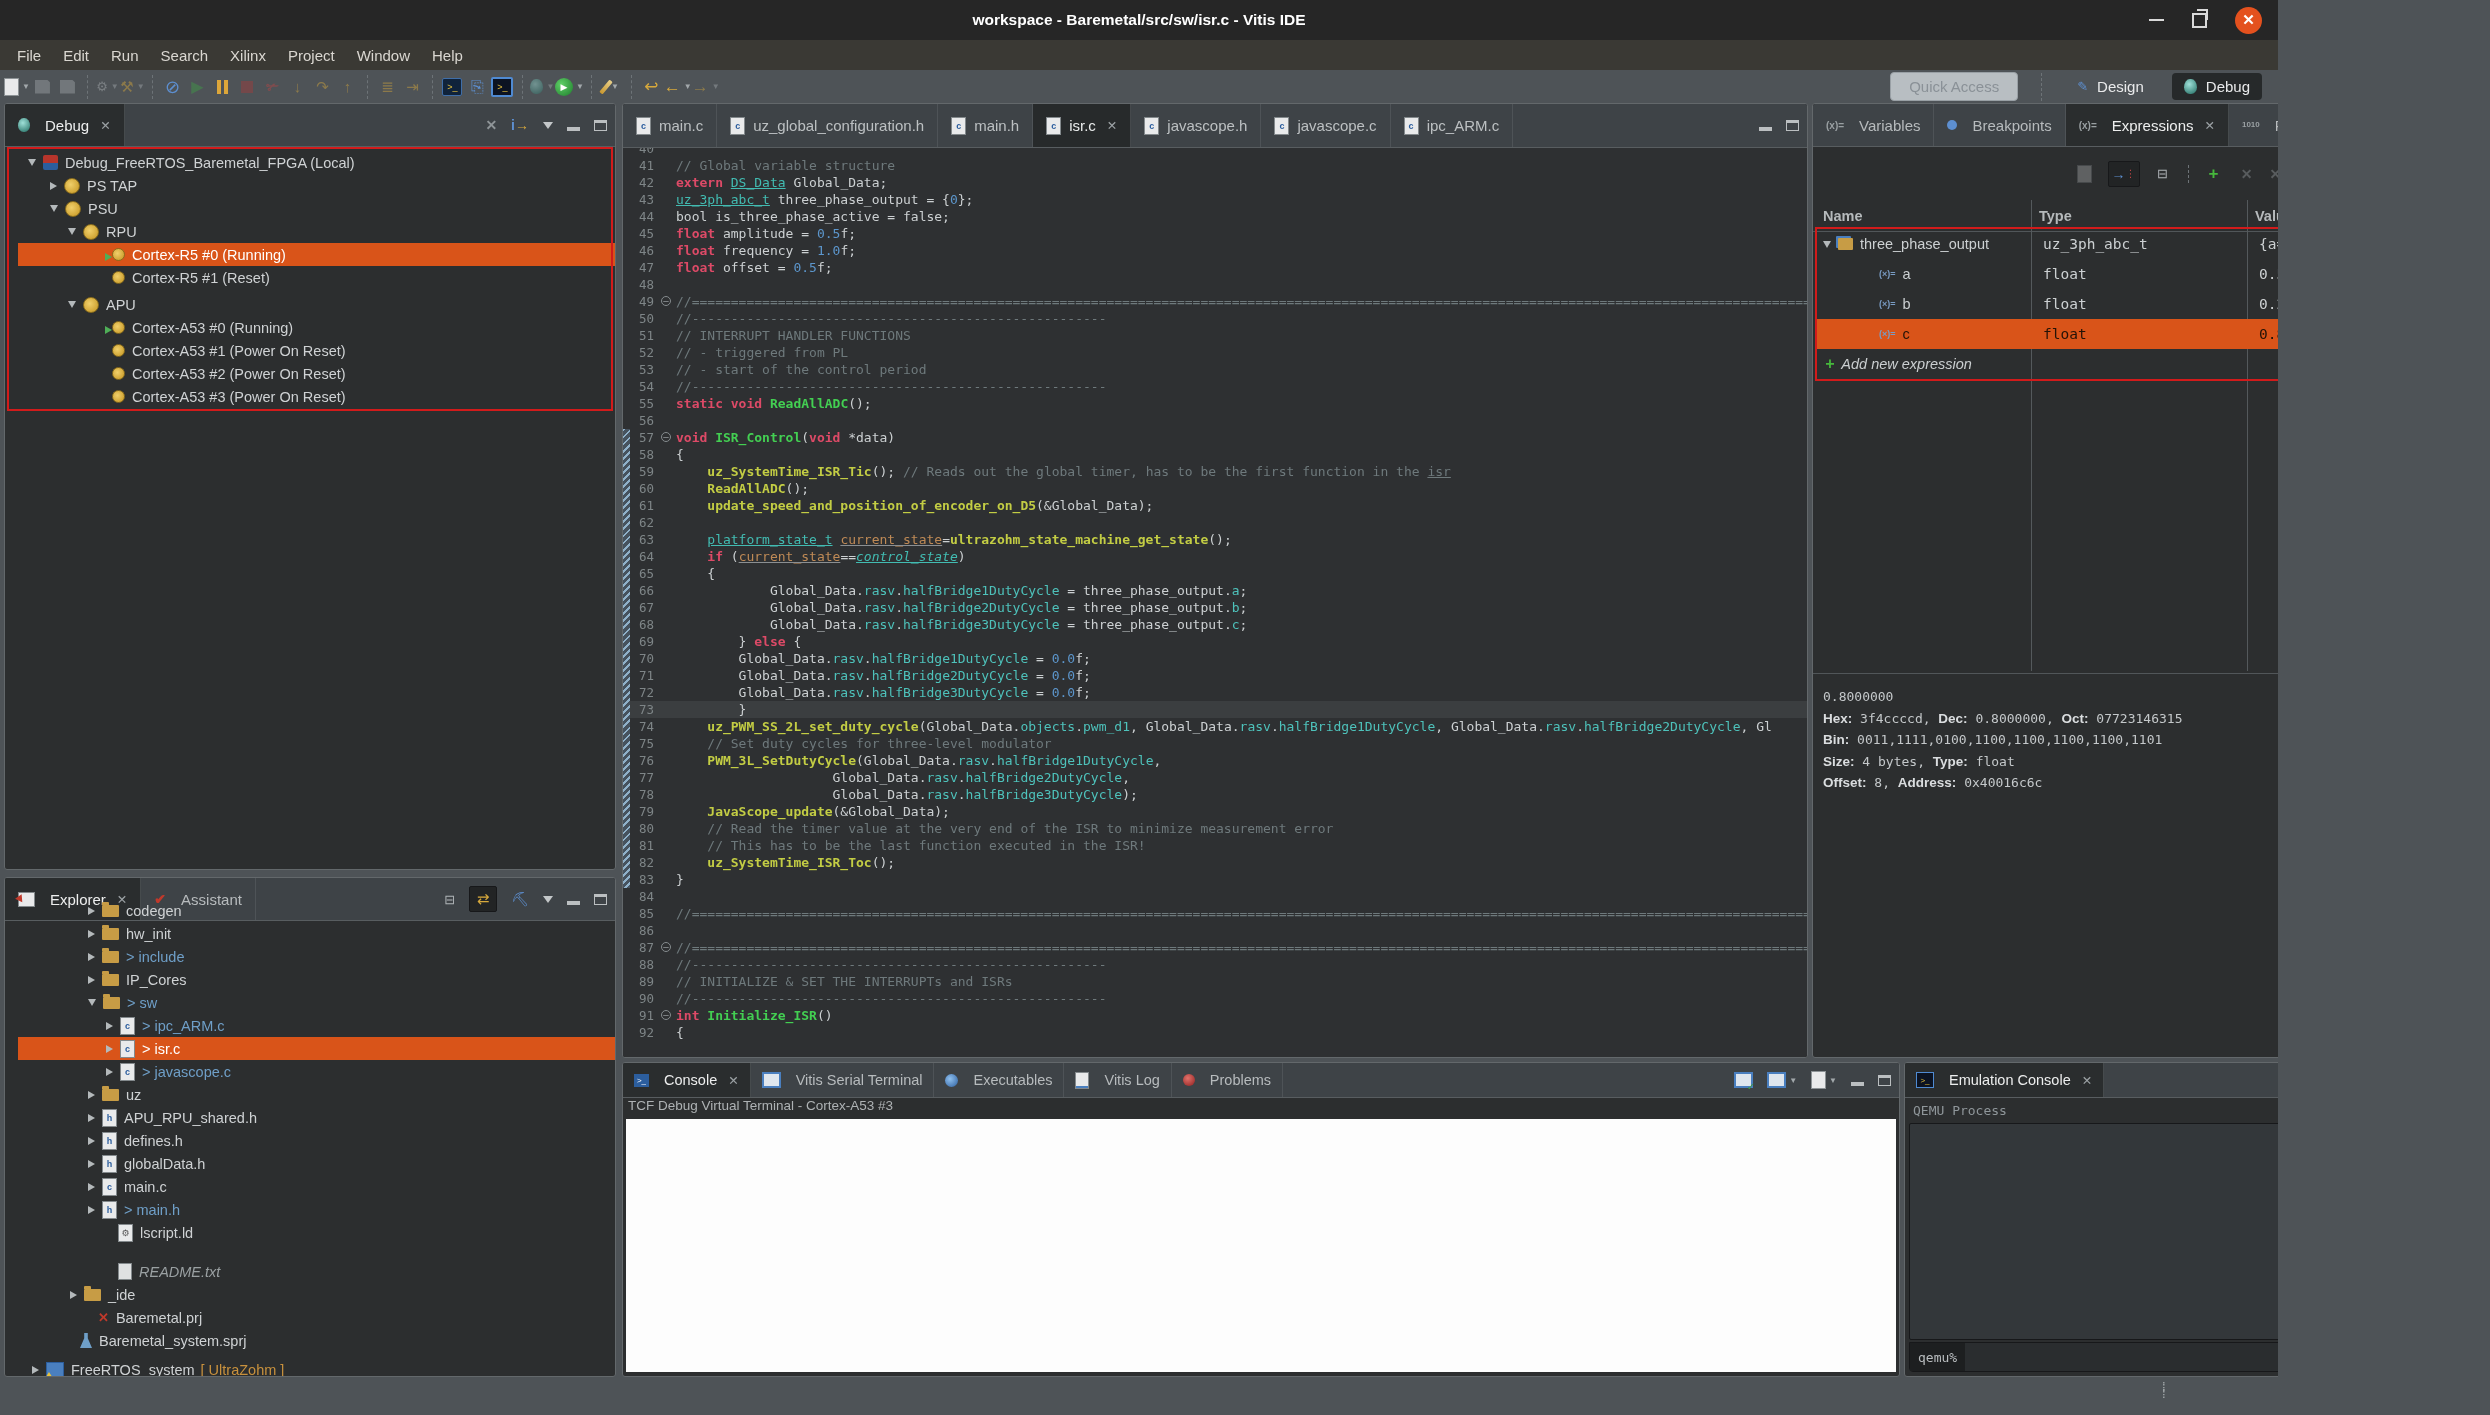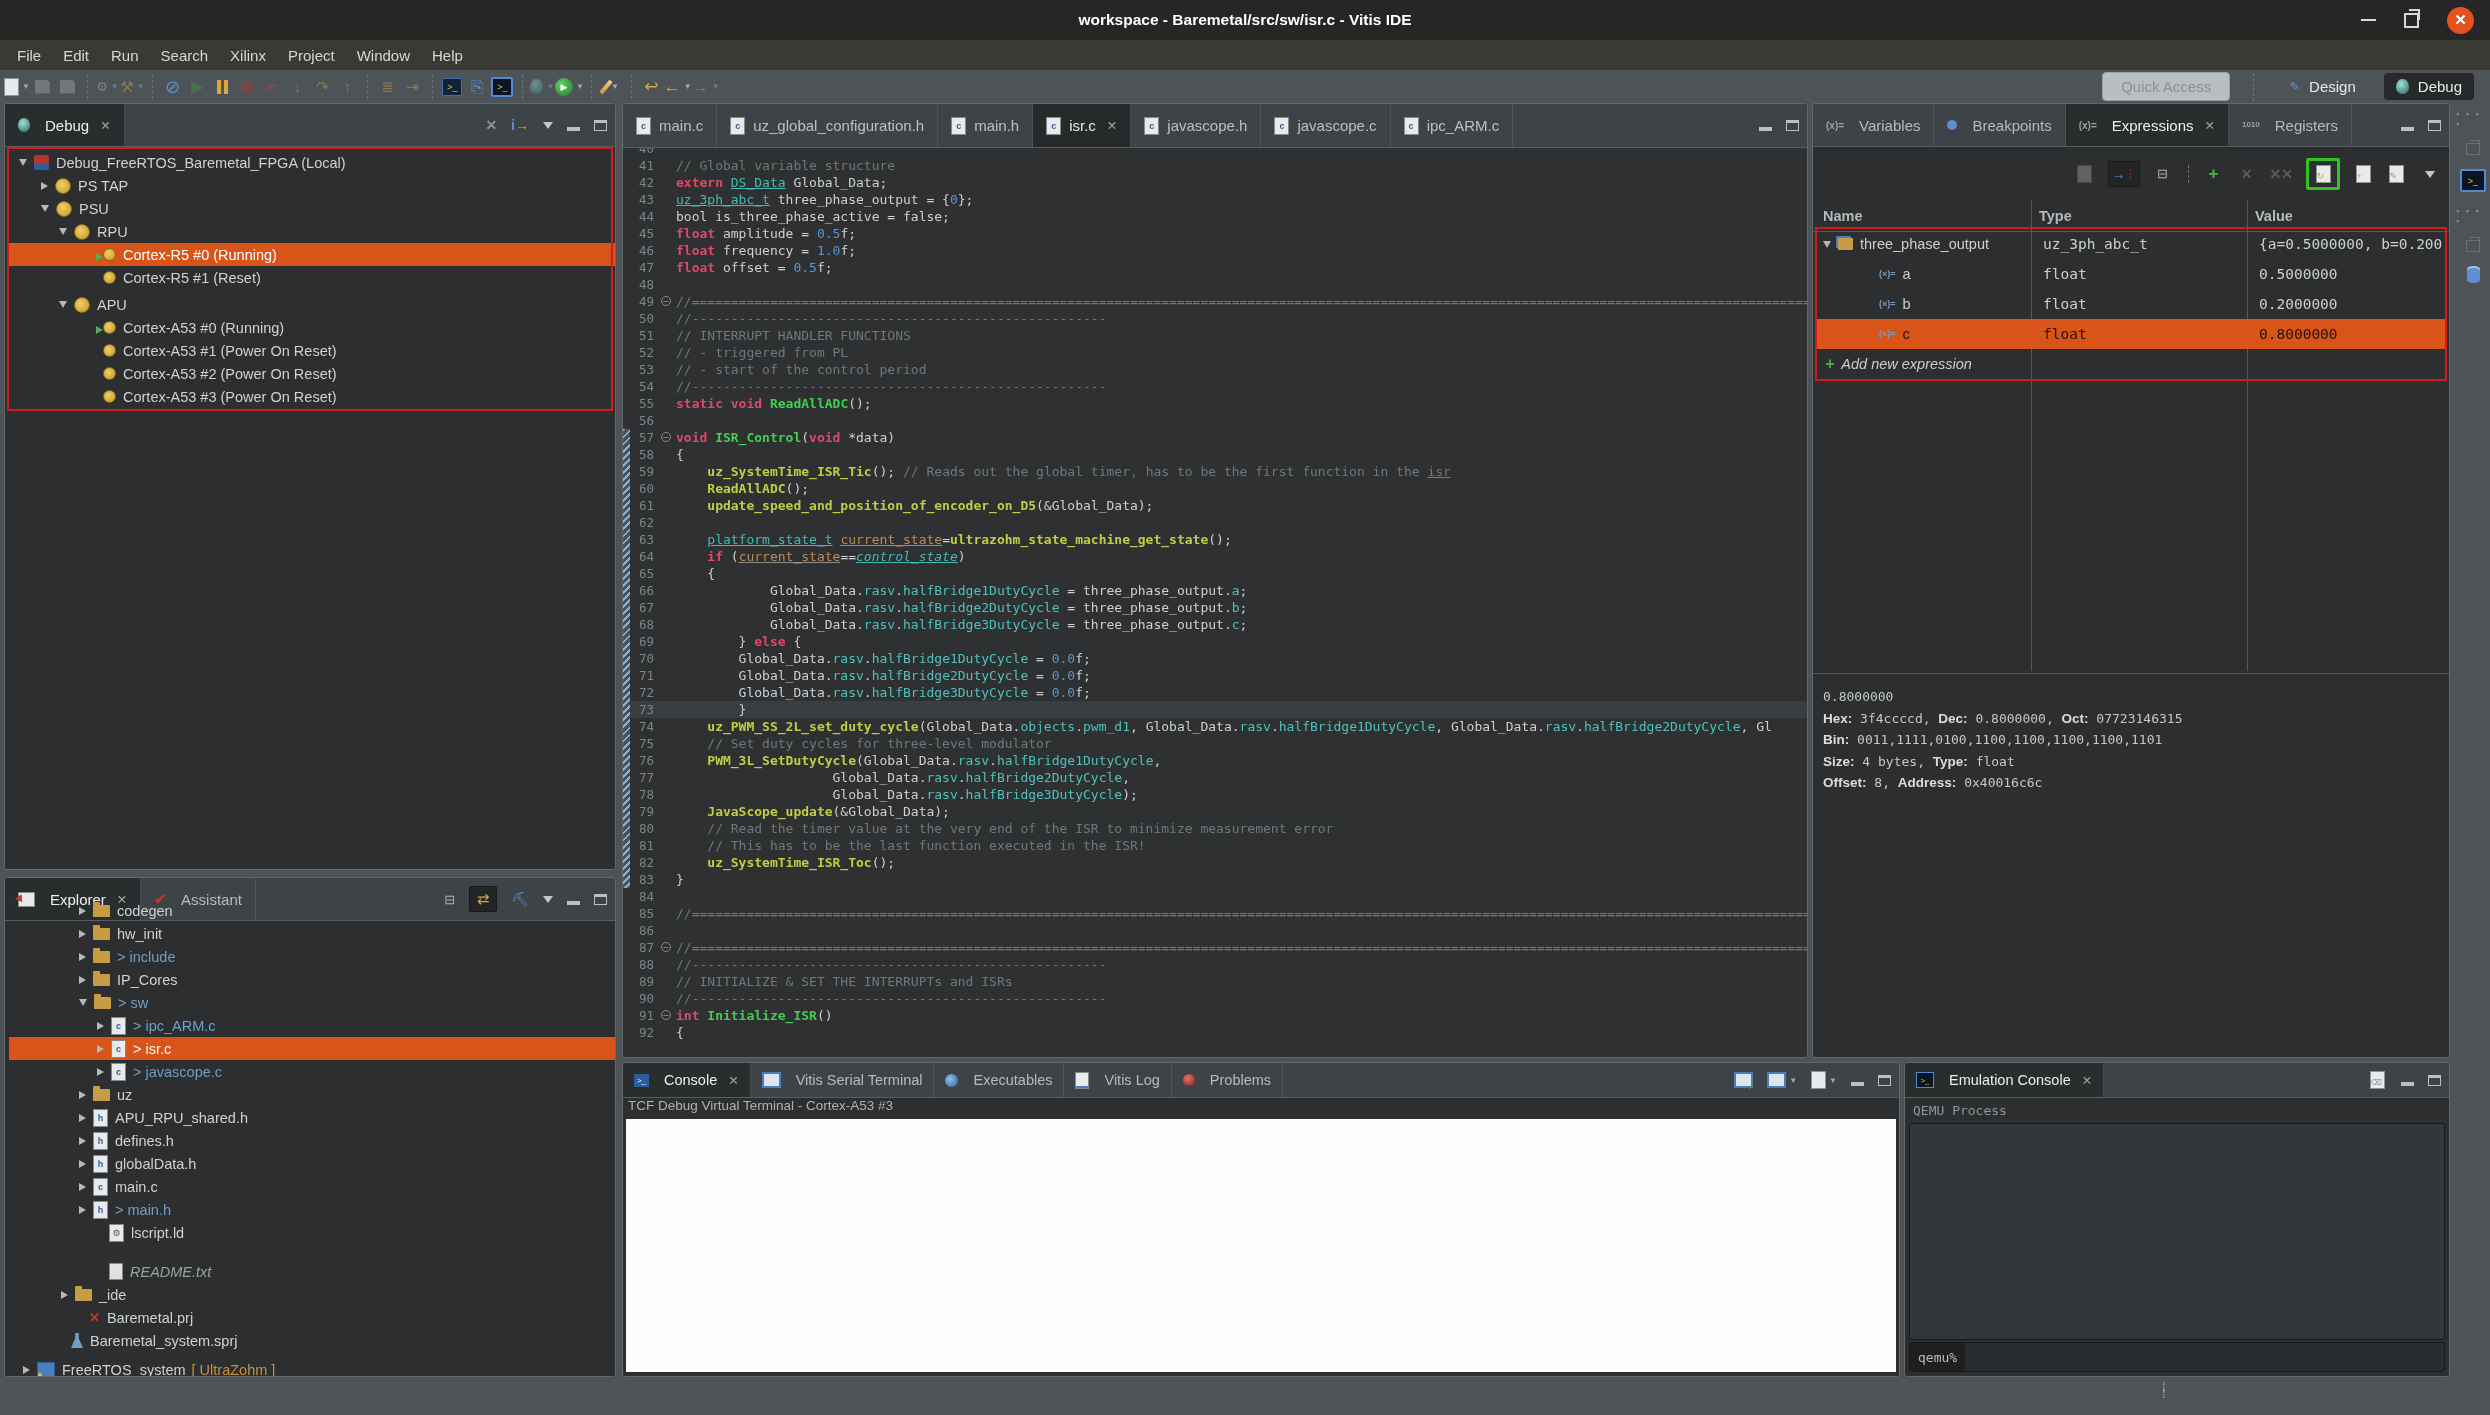--- a/index.html
+++ b/index.html
@@ -1,16 +1,16 @@
 <!DOCTYPE html>
 <html><head>
 <meta charset="utf-8">
 <style>
   html,body{margin:0;padding:0;background:#4e5357;}
-  #app{position:relative;width:2490px;height:1415px;overflow:hidden;background:#4e5357;
+  #app{position:relative;width:2278px;height:1415px;overflow:hidden;background:#4e5357;
        font-family:"Liberation Sans",sans-serif;-webkit-font-smoothing:antialiased;}
   
   .titlebar{position:absolute;left:0;top:0;width:100%;height:40px;background:#262626;}
   .wtitle{line-height:40px;text-align:center;color:#ffffff;font-weight:bold;font-size:15.5px;}
   .winctl{position:absolute;right:16px;top:0;height:40px;display:flex;align-items:center;gap:28px;}
   .wmin{width:15px;height:2px;background:#d9d9d9;}
   .wrest{width:11px;height:11px;border:2px solid #d9d9d9;position:relative;}
   .wrest::before{content:"";position:absolute;left:3px;top:-6px;width:9px;height:9px;border:2px solid #d9d9d9;border-left:none;border-bottom:none;}
   .wclose{width:27px;height:27px;border-radius:50%;background:#e4511e;color:#fff;display:flex;align-items:center;justify-content:center;font-size:15px;font-weight:bold;}
   
@@ -47,21 +47,21 @@
   .ptab.active{background:#2a2d2e;color:#edeeee;}
   .tclose{color:#9ba1a4;font-size:12.5px;margin-left:3px;}
   .prt{position:absolute;right:8px;top:0;height:42px;display:flex;align-items:center;gap:14px;}
   .tabrow.small .prt{height:34px;}
   .ic-min{width:13px;height:4px;background:#bbbfc1;margin-top:7px;}
   .ic-max{width:13px;height:11px;border:1px solid #bbbfc1;border-top:3px solid #bbbfc1;box-sizing:border-box;}
   .ic-menu{width:0;height:0;border:5px solid transparent;border-top:7px solid #c3c7c9;margin-top:6px;}
   .ic-x{color:#8f9598;font-size:14px;font-weight:bold;}
   .ic-plain{color:#aeb3b6;font-size:13px;}
   
-  .treebox{position:absolute;left:4px;right:0;}
+  .treebox{position:absolute;left:13px;right:0;}
   .trow{position:relative;height:23px;display:flex;align-items:center;font-size:14.5px;color:#cfd2d4;white-space:nowrap;}
   .trow.sel{background:#d95419;color:#ffffff;}
   .trow .lblblue{color:#6f9fc8;} .trow.sel .lblblue{color:#ffffff;}
   .trow .lblgray{color:#9aa0a2;}
   .suffix{color:#c8913d;margin-left:6px;}
   .ar{width:0;height:0;border-style:solid;margin-right:7px;flex:none;}
   .ar-c{border-width:4.5px 0 4.5px 7px;border-color:transparent transparent transparent #b4b9bb;}
   .ar-o{border-width:7px 4.5px 0 4.5px;border-color:#b4b9bb transparent transparent transparent;}
   .ar-n{border:0;width:7px;height:0;}
   .tico{flex:none;margin-right:7px;position:relative;display:flex;align-items:center;justify-content:center;}

